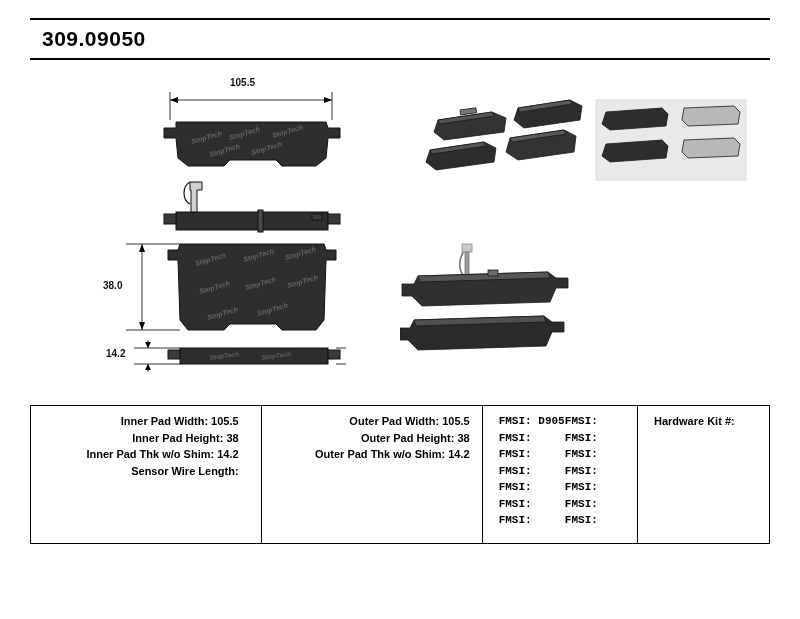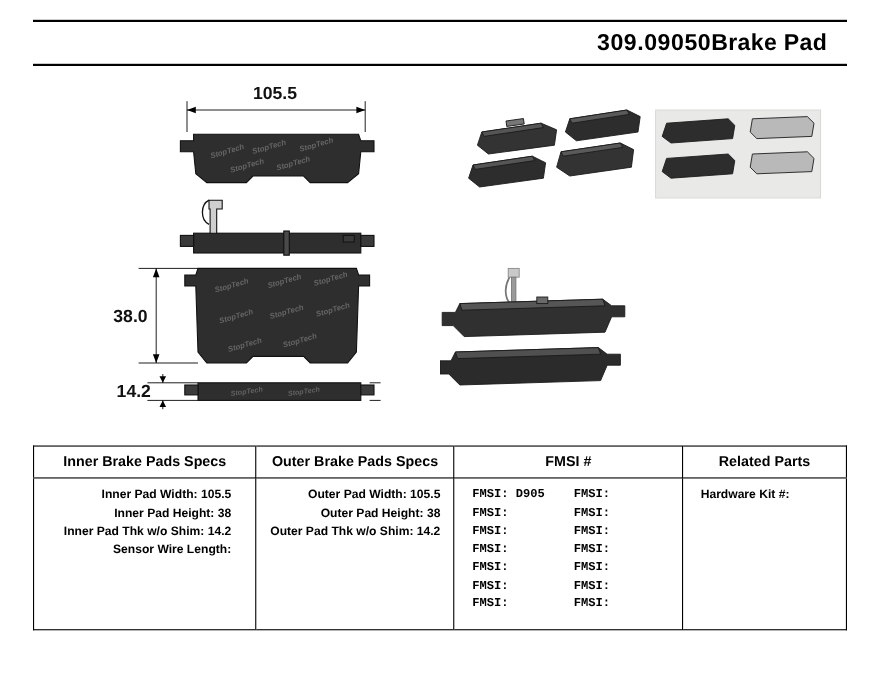--- a/index.html
+++ b/index.html
@@ -23,21 +23,22 @@
 
   
   .header {
     position: absolute;
     left: 30px; top: 18px;
     width: 740px; height: 38px;
     border-top: 2px solid #000;
     border-bottom: 2px solid #000;
     display: flex;
     align-items: center;
-    justify-content: flex-end;
+    justify-content: space-between;
+    gap: 28px;
   }
   .part-number {
     font-size: 21px;
     font-weight: bold;
     letter-spacing: 0.5px;
     padding-left: 12px;
   }
   .header-title {
     font-size: 21px;
     font-weight: bold;
@@ -48,21 +49,21 @@
   
   .drawing-area {
     position: absolute;
     left: 30px; top: 62px;
     width: 740px; height: 330px;
   }
 
   
   .dim {
     position: absolute;
-    font-size: 16px;
+    font-size: 10px;
     font-weight: bold;
     color: #111;
     white-space: nowrap;
   }
 
   
   .spec-table {
     position: absolute;
     left: 30px; top: 405px;
     width: 740px;
@@ -146,21 +147,20 @@
     width: 22px; height: 19px;
   }
 </style>
 </head>
 <body>
 
 <div class="sheet">
 
   <div class="header">
     <div class="part-number">309.09050</div>
-    <div class="header-title">Brake Pad</div>
   </div>
 
   <div class="drawing-area">
 
     <svg width="370" height="330" viewBox="0 0 370 330" style="position:absolute;left:0;top:0;">
 
       <g stroke="#000" stroke-width="0.8" fill="none">
         <line x1="140" y1="30" x2="140" y2="58"></line>
         <line x1="302" y1="30" x2="302" y2="58"></line>
         <line x1="140" y1="38" x2="302" y2="38"></line>
@@ -285,26 +285,20 @@
         <rect x="88" y="208" width="10" height="6" fill="#6a6a6a"></rect>
 
         <path d="M14,258 L144,254 L152,260 L164,260 L164,270 L152,270 L146,284 L18,288 L8,278 L0,278 L0,266 L10,266 Z" fill="#2b2b2b"></path>
         <path d="M14,258 L144,254 L146,260 L16,264 Z" fill="#505050"></path>
       </g>
     </svg>
   </div>
 
   <table class="spec-table">
     <tbody>
-        <tr class="hdr-row">
-      <td style="width:200px;">Inner Brake Pads Specs</td>
-      <td style="width:176px;">Outer Brake Pads Specs</td>
-      <td style="width:214px;">FMSI #</td>
-      <td style="width:150px;">Related Parts</td>
-    </tr>
     <tr class="body-row">
 
       <td>
         <div class="spec-line">Inner Pad Width: 105.5</div>
         <div class="spec-line">Inner Pad Height: 38</div>
         <div class="spec-line">Inner Pad Thk w/o Shim: 14.2</div>
         <div class="spec-line">Sensor Wire Length:</div>
       </td>
 
       <td>

